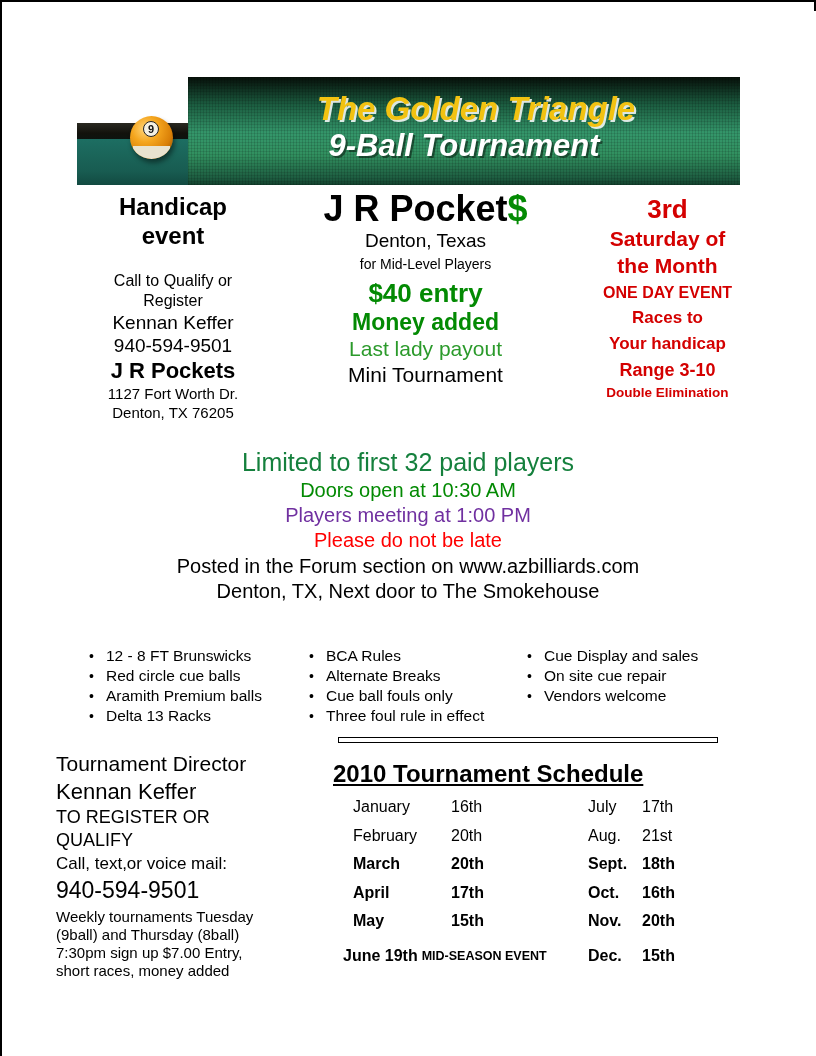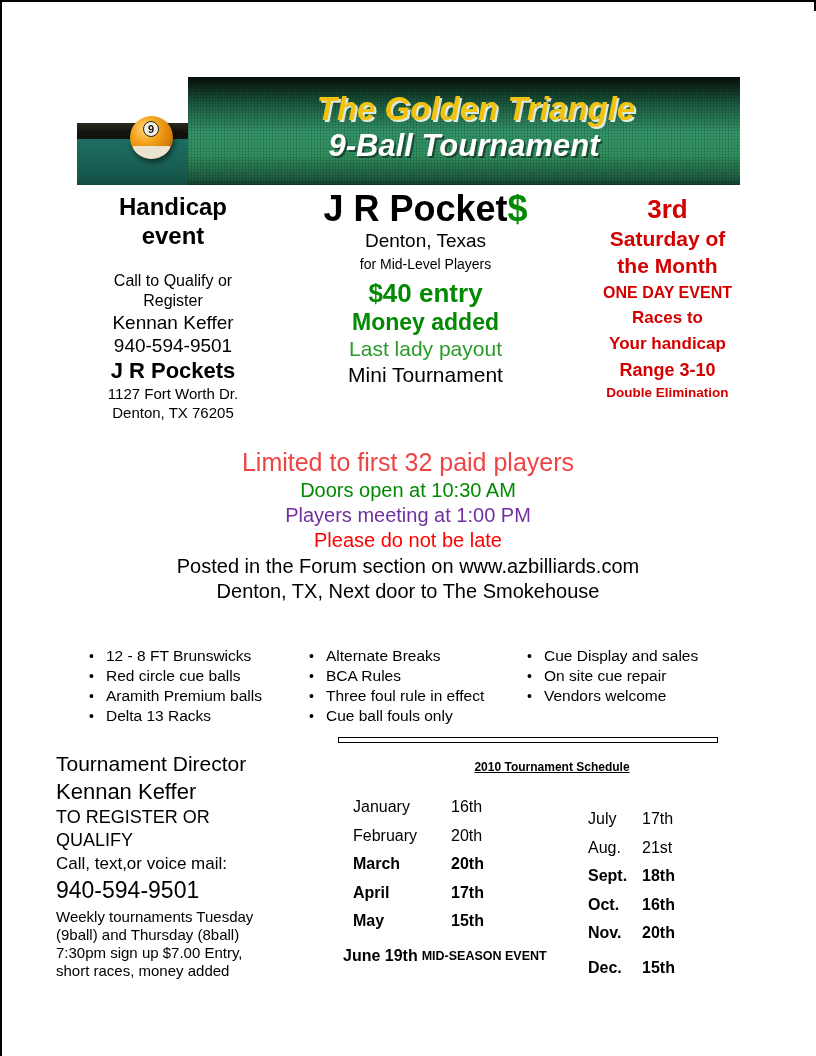--- a/index.html
+++ b/index.html
@@ -74,21 +74,21 @@
   .ev1 { font-size:21px; line-height:27px; }
   .ev2 { font-size:21px; line-height:28px; }
   .ev3 { font-size:16px; line-height:25px; }
   .ev4 { font-size:17px; line-height:26px; }
   .ev5 { font-size:17px; line-height:26px; }
   .ev6 { font-size:18px; line-height:27px; }
   .ev7 { font-size:13.5px; line-height:18px; }
 
   
   .announce { left:0; top:447px; width:816px; text-align:center; }
-  .ann-limited { font-size:25px; line-height:31px; color:#ef4444; }
+  .ann-limited { font-size:25px; line-height:31px; color:#15803d; }
   .ann-doors   { font-size:20px; line-height:25px; color:#038a03; }
   .ann-meeting { font-size:20px; line-height:25px; color:#7030a0; }
   .ann-late    { font-size:20px; line-height:25px; color:#ff0000; }
   .ann-posted  { font-size:20px; line-height:26px; }
   .ann-loc     { font-size:20px; line-height:25px; }
 
   
   .features-col { top:646px; width:222px; list-style:none; }
   .fc1 { left:85px; } .fc2 { left:305px; } .fc3 { left:523px; }
   .features-col li { position:relative; padding-left:21px; font-size:15.5px; line-height:20px; }
@@ -102,24 +102,24 @@
   .director { left:56px; top:750px; width:288px; }
   .dir-title { font-size:21px; line-height:28px; }
   .dir-name  { font-size:22px; line-height:28px; }
   .dir-reg   { font-size:18px; line-height:23px; }
   .dir-contact { font-size:17px; line-height:24px; }
   .dir-phone { font-size:23px; line-height:28px; }
   .dir-weekly { font-size:15px; line-height:18px; }
   .dir-weekly.first { margin-top:4px; }
 
   
-  .sched-title { left:357px; top:760px; width:390px; text-align:center;
-    font-size:12px; font-weight:bold; text-decoration:underline; }
+  .sched-title { left:333px; top:760px; width:390px; text-align:left;
+    font-size:24px; font-weight:bold; text-decoration:underline; }
   .sched-colL { left:343px; top:798px; width:245px; }
-  .sched-colR { left:588px; top:798px; width:150px;margin-top:12px; }
+  .sched-colR { left:588px; top:798px; width:150px; }
   .sched-row { display:flex; height:28.6px; font-size:16px; }
   .sched-row.bold { font-weight:bold; }
   .sched-colL .m { width:98px;margin-left:10px; }
   .sched-colR .m { width:54px; }
   .sched-last { margin-top:6px; height:auto; }
   .june-event { font-size:12.5px; font-weight:bold; margin-left:4px; align-self:center; }
 </style>
 </head>
 <body>
 
@@ -185,24 +185,24 @@
   <div class="ann-loc">Denton, TX,  Next door to The Smokehouse</div>
 </div>
 
 <ul class="abs features-col fc1">
   <li>12 - 8 FT Brunswicks</li>
   <li>Red circle cue balls</li>
   <li>Aramith Premium balls</li>
   <li>Delta 13 Racks</li>
 </ul>
 <ul class="abs features-col fc2">
+  <li>BCA Rules</li>
   <li>Alternate Breaks</li>
-  <li>BCA Rules</li>
+  <li>Cue ball fouls only</li>
   <li>Three foul rule in effect</li>
-  <li>Cue ball fouls only</li>
 </ul>
 <ul class="abs features-col fc3">
   <li>Cue Display and sales</li>
   <li>On site cue repair</li>
   <li>Vendors welcome</li>
 </ul>
 
 <div class="abs divider"></div>
 
 <div class="abs director">

